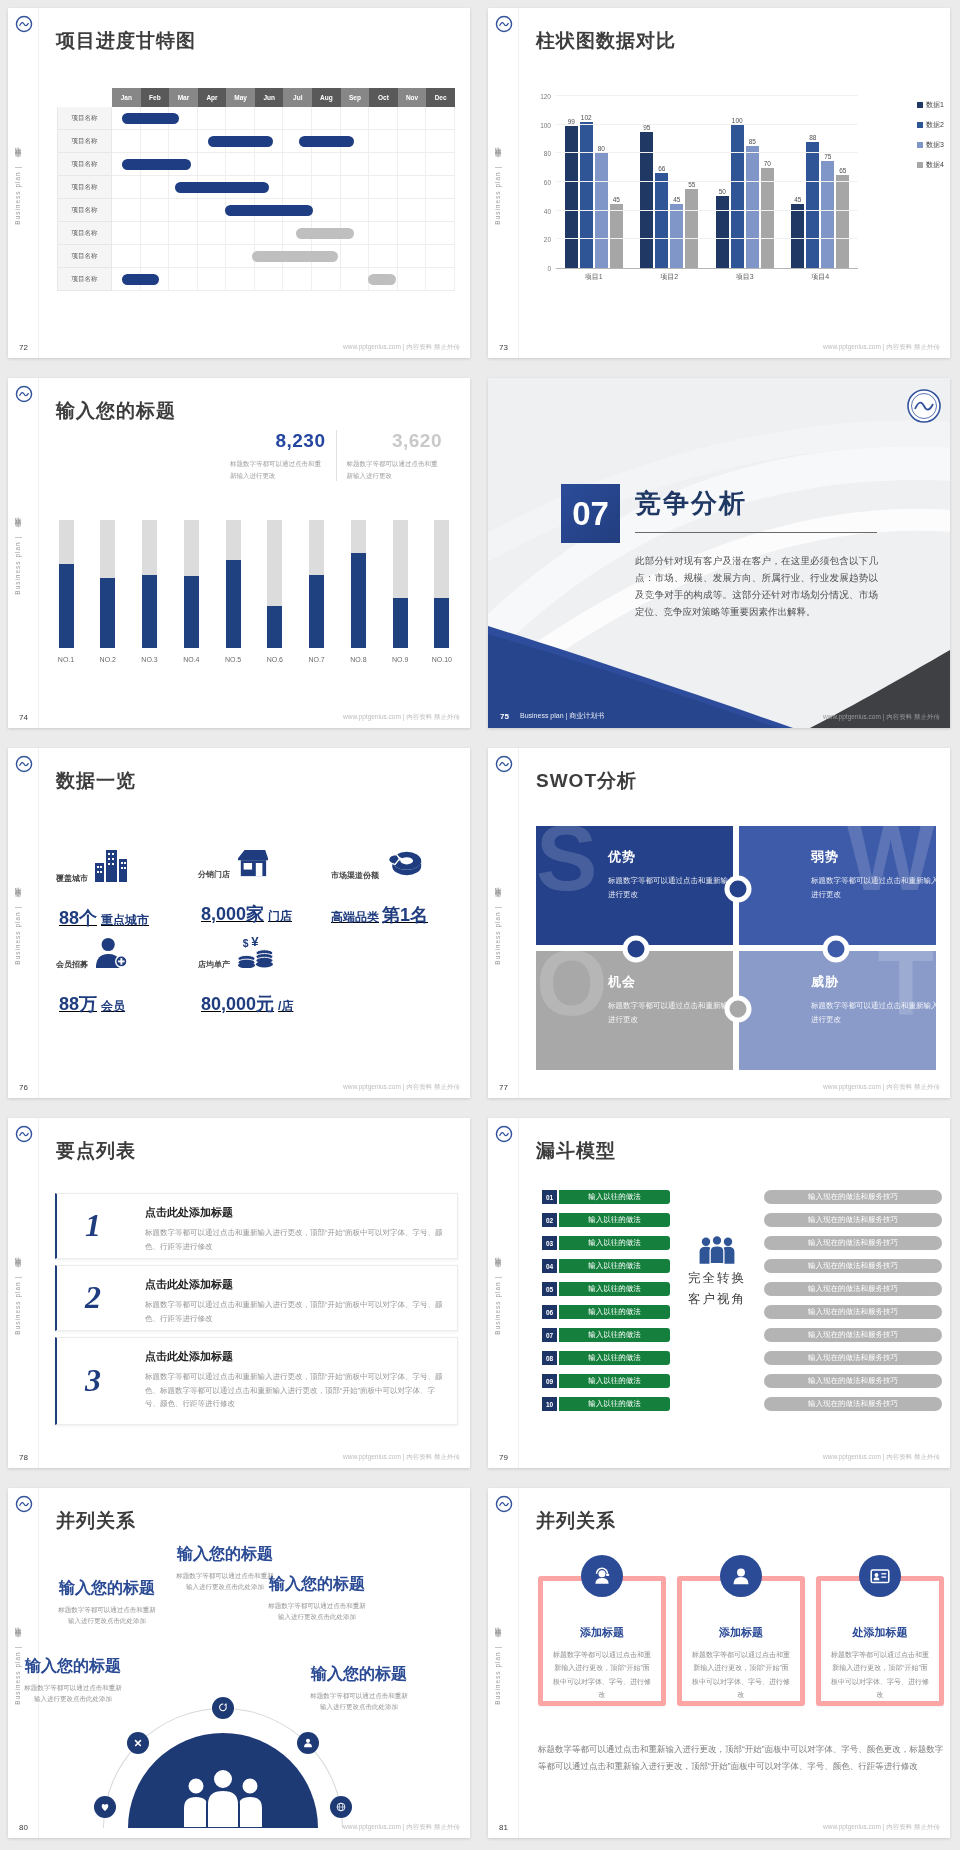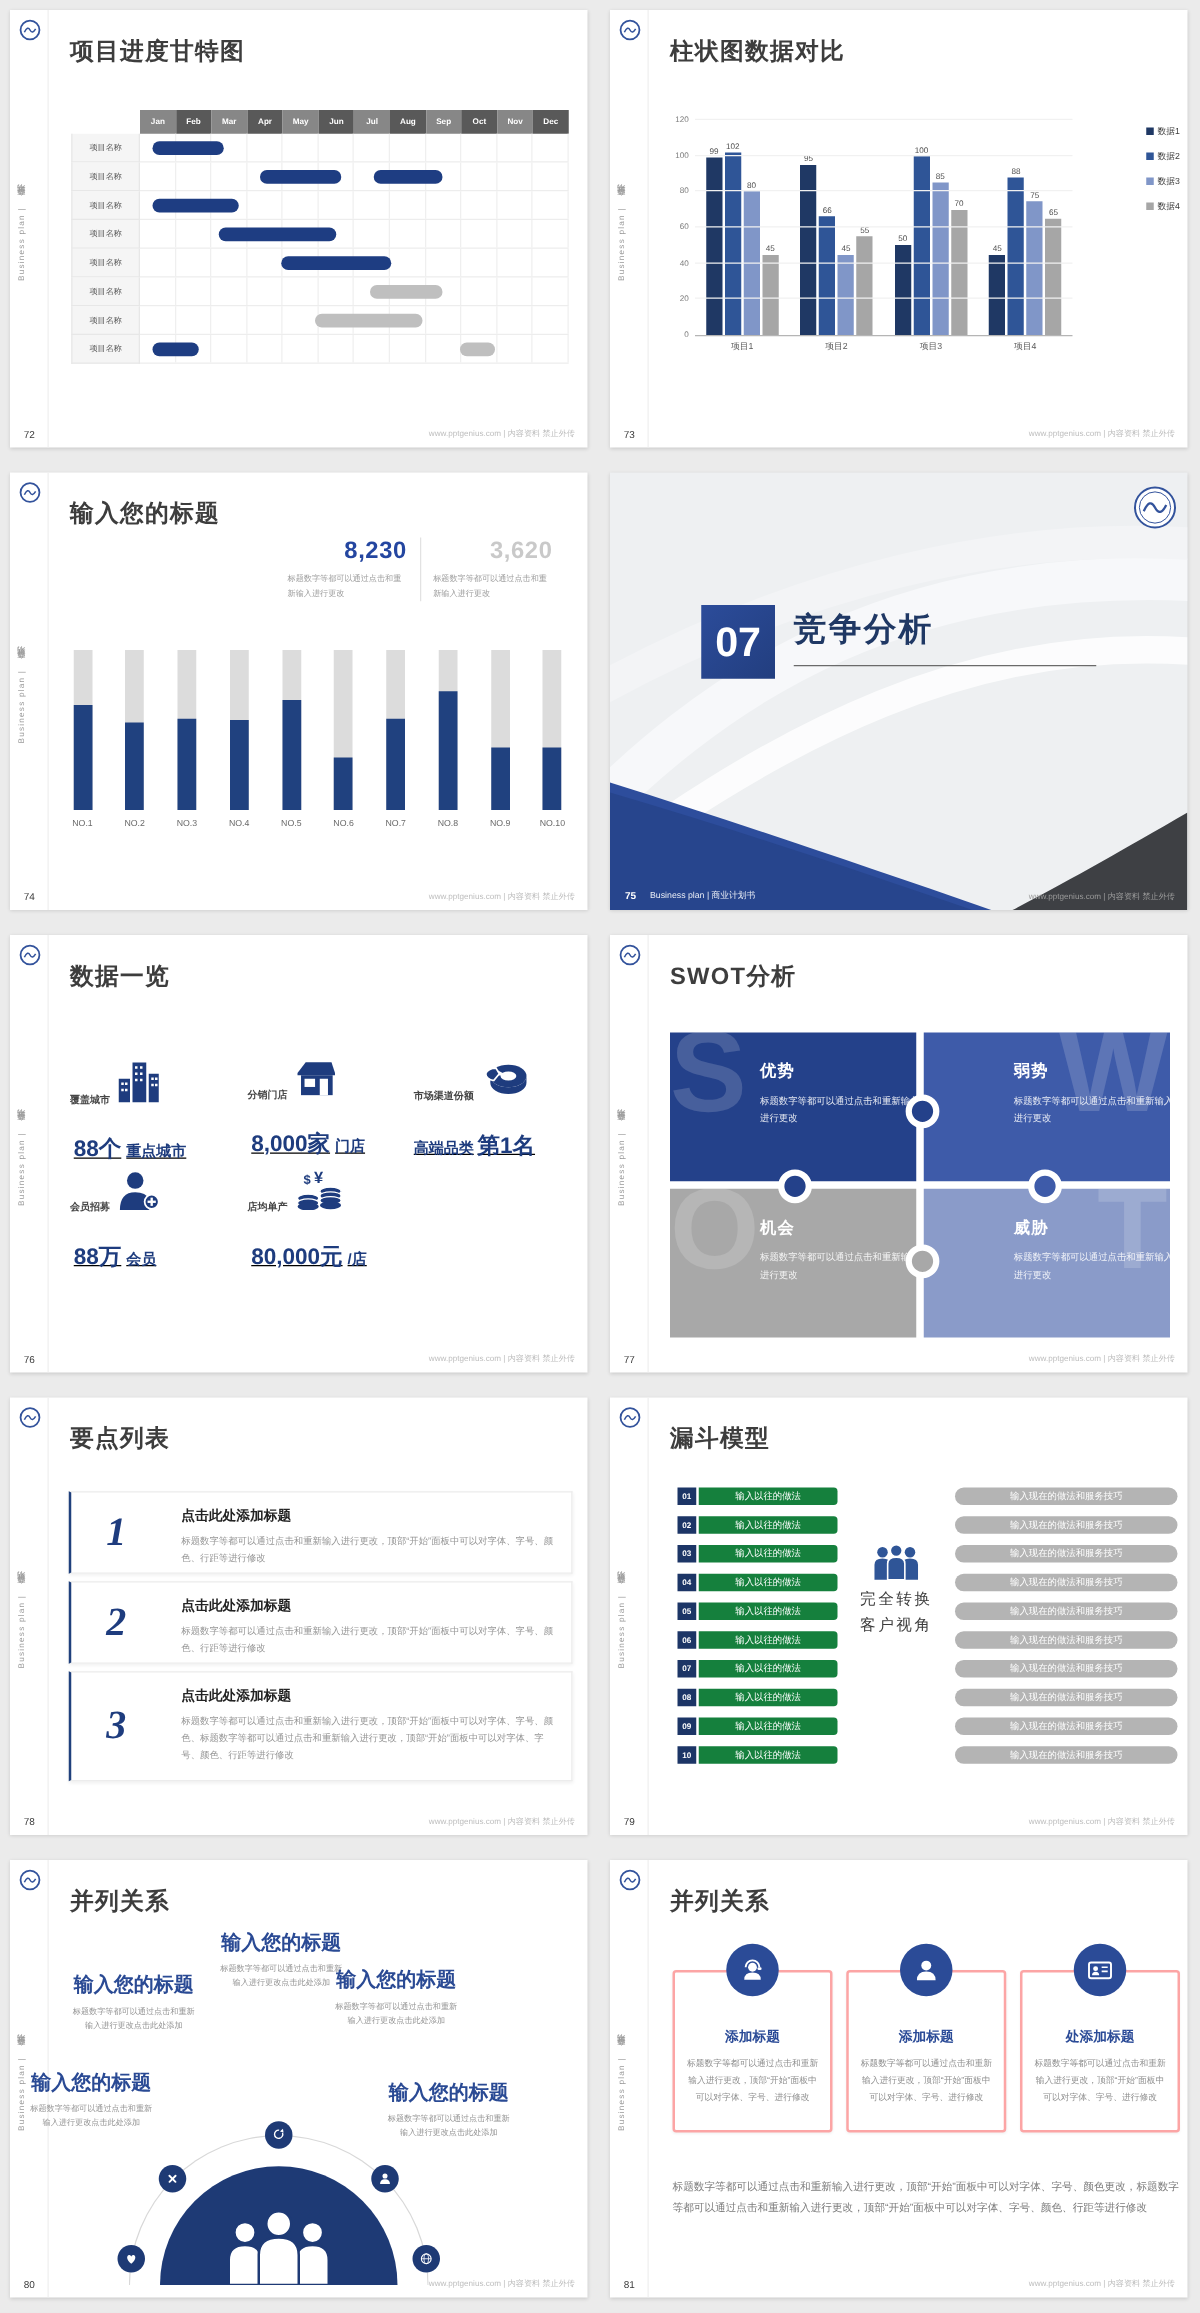--- a/index.html
+++ b/index.html
@@ -115,21 +115,21 @@
   .blk{position:absolute;width:98px;text-align:center;}
   .blk h4{margin:0 0 5px;font-size:16px;color:#2a4a94;}
   .blk p{margin:0;font-size:6.5px;color:#949494;line-height:1.7;}
   .ring{position:absolute;left:95px;bottom:10px;width:240px;height:120px;border:1px solid #d8d8d8;
         border-bottom:none;border-radius:240px 240px 0 0;box-sizing:border-box;}
   .dome{position:absolute;left:120px;bottom:10px;width:190px;height:95px;background:#1e3a75;
         border-radius:190px 190px 0 0;display:flex;align-items:flex-end;justify-content:center;}
   .node{position:absolute;width:22px;height:22px;border-radius:50%;background:#1e3a75;
         display:flex;align-items:center;justify-content:center;}
   
-  .pcard{position:absolute;top:88px;width:128px;height:130px;background:#fff;border:2px solid #fca5a5;
+  .pcard{position:absolute;top:88px;width:128px;height:130px;background:#fff;border:5px solid #fca5a5;
          border-radius:3px;box-shadow:0 1px 2px rgba(0,0,0,.05);text-align:center;box-sizing:border-box;}
   .pcard h4{margin:44px 0 8px;font-size:11px;font-weight:bold;color:#2b4b97;}
   .pcard p{margin:0;padding:0 9px;font-size:7px;color:#8f8f8f;line-height:1.9;text-align:center;}
   .pcircle{position:absolute;top:67px;width:42px;height:42px;border-radius:50%;background:#2b4b97;
            display:flex;align-items:center;justify-content:center;z-index:2;}
   .s81-para{position:absolute;left:50px;width:406px;top:244px;font-size:8.5px;color:#7c7c7c;line-height:2.0;}
 </style>
 </head>
 <body>
 
@@ -543,20 +543,21 @@
     <span class="s75-logo">
       <svg viewBox="0 0 36 36">
           <circle cx="18" cy="18" r="16" fill="#fff" stroke="#33539c" stroke-width="1.6"></circle>
           <circle cx="18" cy="18" r="12.5" fill="none" stroke="#33539c" stroke-width="0.8"></circle>
           <path d="M9,21 Q14,10 18,18 T27,16" fill="none" stroke="#33539c" stroke-width="1.8"></path>
         </svg>
     </span>
     <div class="s75-num">07</div>
     <h2 class="s75-title">竞争分析</h2>
     <div class="s75-rule"></div>
+    <p class="s75-body">此部分针对现有客户及潜在客户，在这里必须包含以下几点：市场、规模、发展方向、所属行业、行业发展趋势以及竞争对手的构成等。这部分还针对市场划分情况、市场定位、竞争应对策略等重要因素作出解释。</p>
     <span class="s75-pageno">75</span>
     <span class="s75-brand">Business plan | 商业计划书</span>
     <span class="s75-url">www.pptgenius.com | 内容资料 禁止外传</span>
   </section>
 
   <section class="slide">
     <span class="logo">
       <svg viewBox="0 0 20 20" width="18" height="18">
           <circle cx="10" cy="10" r="8.4" fill="#fff" stroke="#33539c" stroke-width="1.6"></circle>
           <path d="M5,12 Q8,6 10,10 T15,9" fill="none" stroke="#33539c" stroke-width="1.4"></path>

